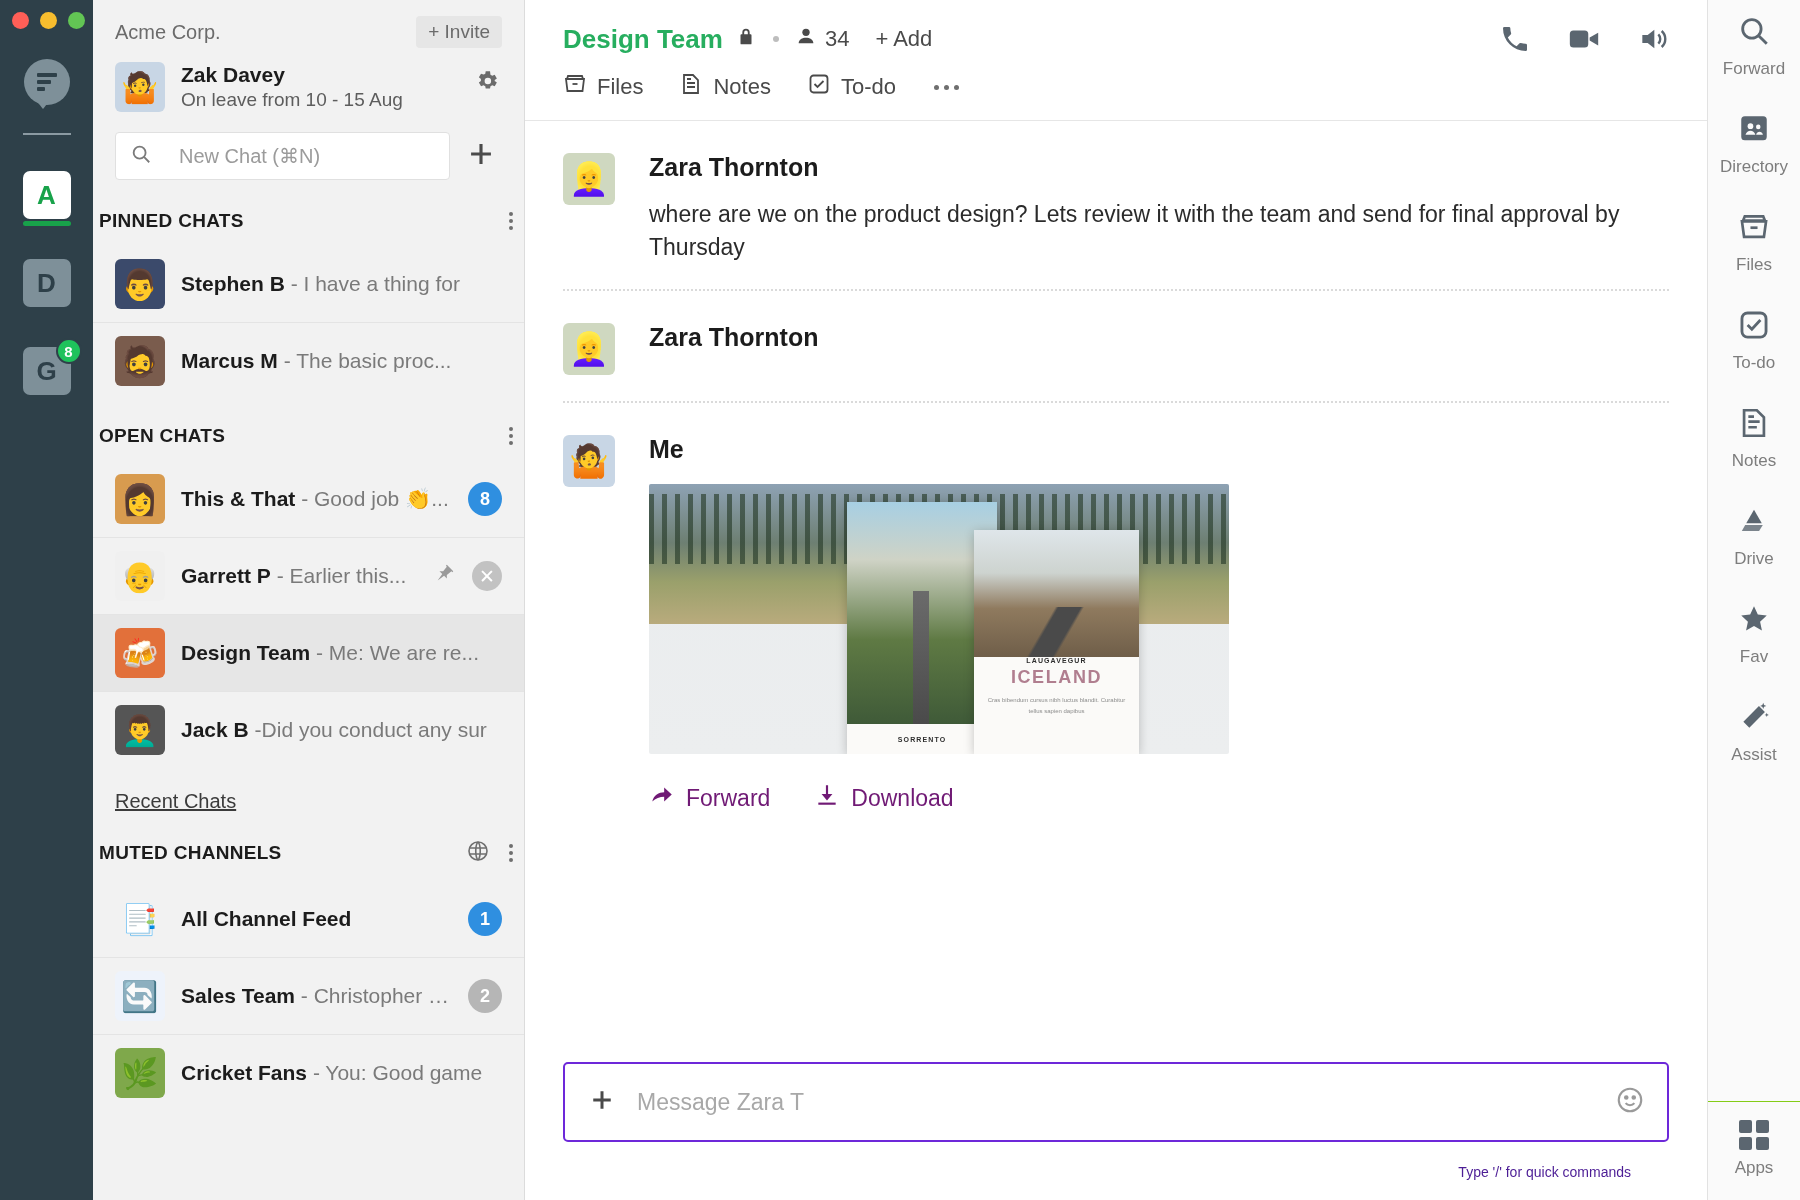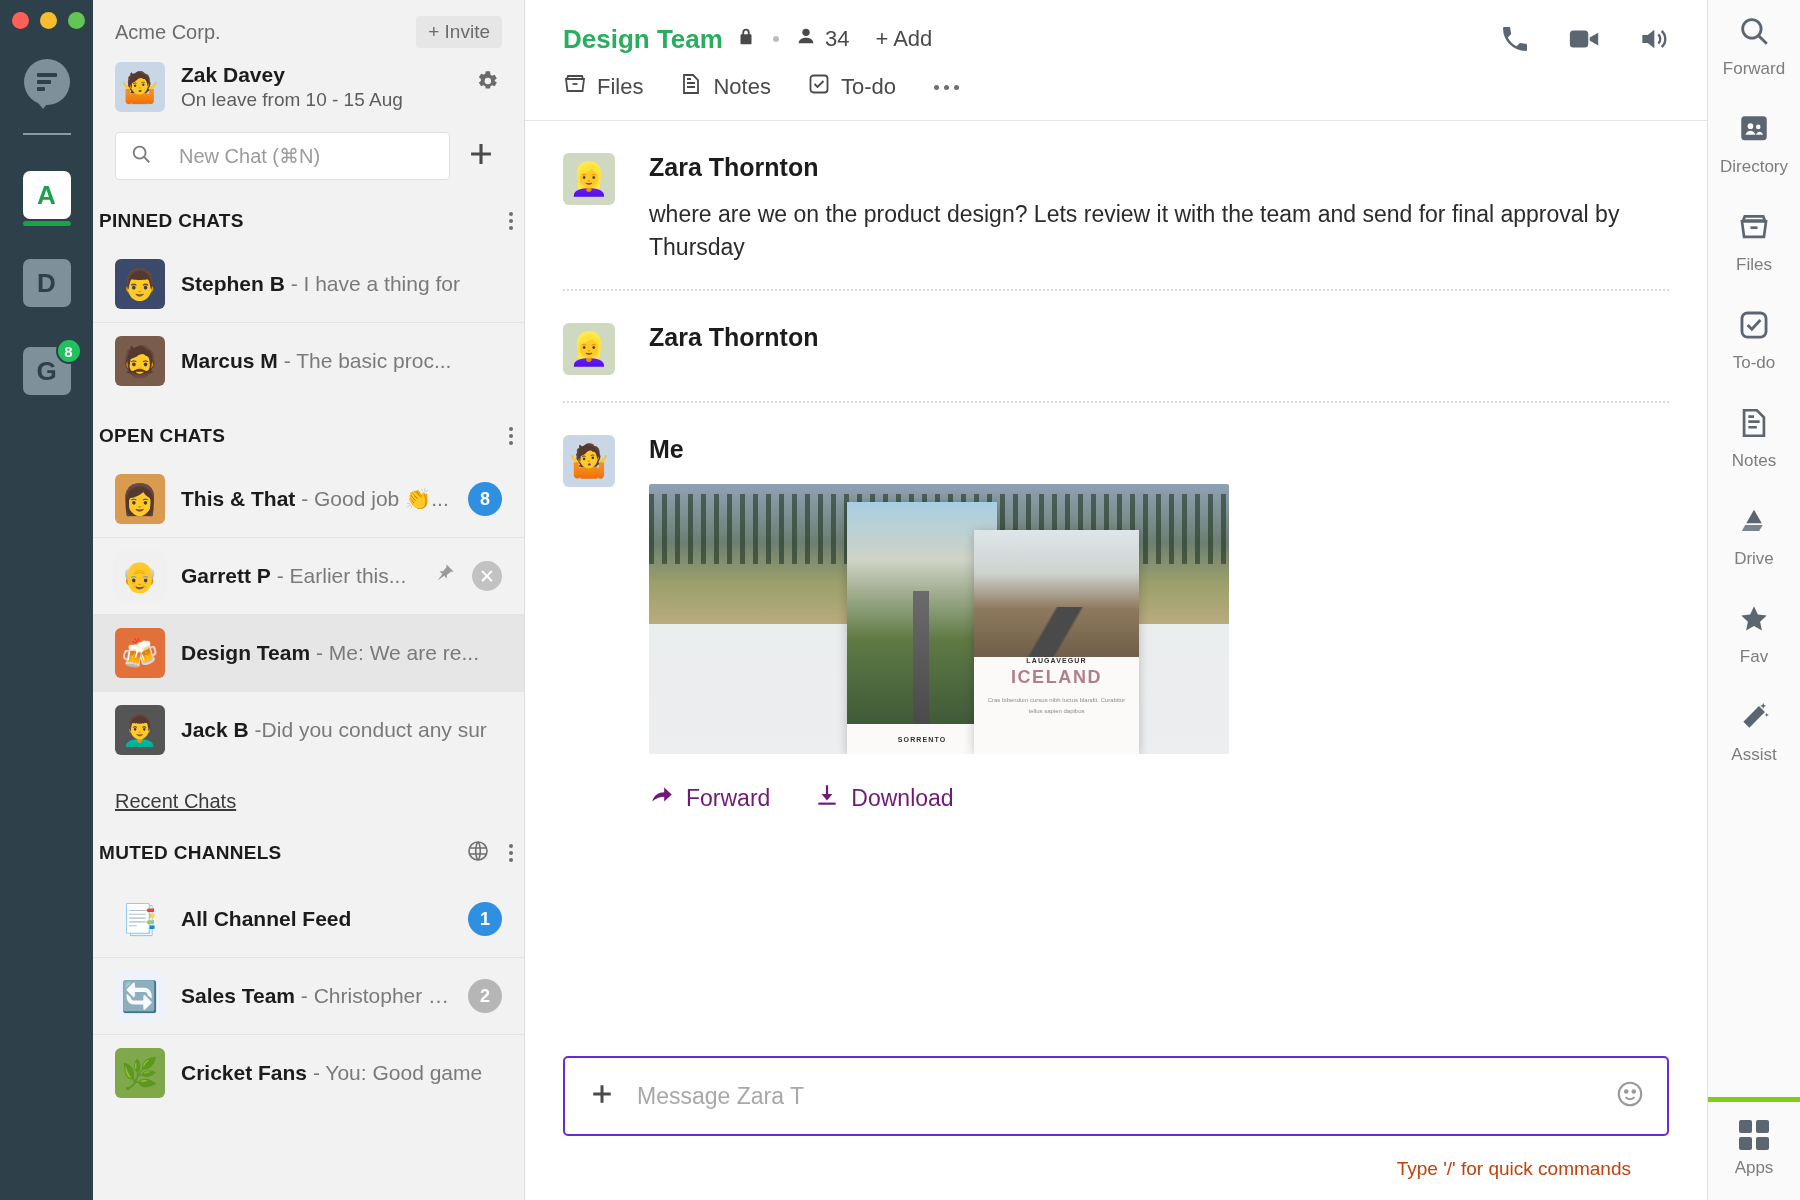--- a/index.html
+++ b/index.html
@@ -194,34 +194,34 @@
   .composer-wrap { padding: 0 38px 0; }
   .composer {
     height: 80px; border: 2px solid #6d28d9; border-radius: 5px; display: flex;
     align-items: center; padding: 0 22px; gap: 20px; background: #fff;
   }
   .composer input {
     flex: 1; border: 0; outline: 0; font-size: 23px; color: #2b2b2b;
     background: transparent; font-family: inherit;
   }
   .composer input::placeholder { color: #a8a8a8; }
-  .hint { text-align: right; font-size: 19px; color: #c2410c; padding: 22px 38px 20px; }
+  .hint { text-align: right; font-size: 14px; color: #4c1d95; padding: 22px 38px 20px; }
 
   
   .rrail {
     width: 93px; flex: 0 0 93px; background: #fafafa; border-left: 1px solid #e2e2e2;
     display: flex; flex-direction: column; align-items: center; padding-top: 14px;
   }
   .rr-item {
     display: flex; flex-direction: column; align-items: center; gap: 7px;
     margin-bottom: 33px; cursor: pointer; color: #5b6670;
   }
   .rr-label { font-size: 17px; color: #7d7d7d; }
   .rr-apps {
-    margin-top: auto; width: 100%; border-top: 5px solid #84cc16;
+    margin-top: auto; width: 100%; border-top: 1px solid #84cc16;
     display: flex; flex-direction: column; align-items: center; padding: 18px 0 22px; cursor:pointer;
   }
   .grid4 { display: grid; grid-template-columns: repeat(2, 13px); gap: 4px; }
   .grid4 i { width: 13px; height: 13px; background: #5b6670; border-radius: 2px; display:block; }
 </style>
 </head>
 <body>
 
 <div class="app">
 

